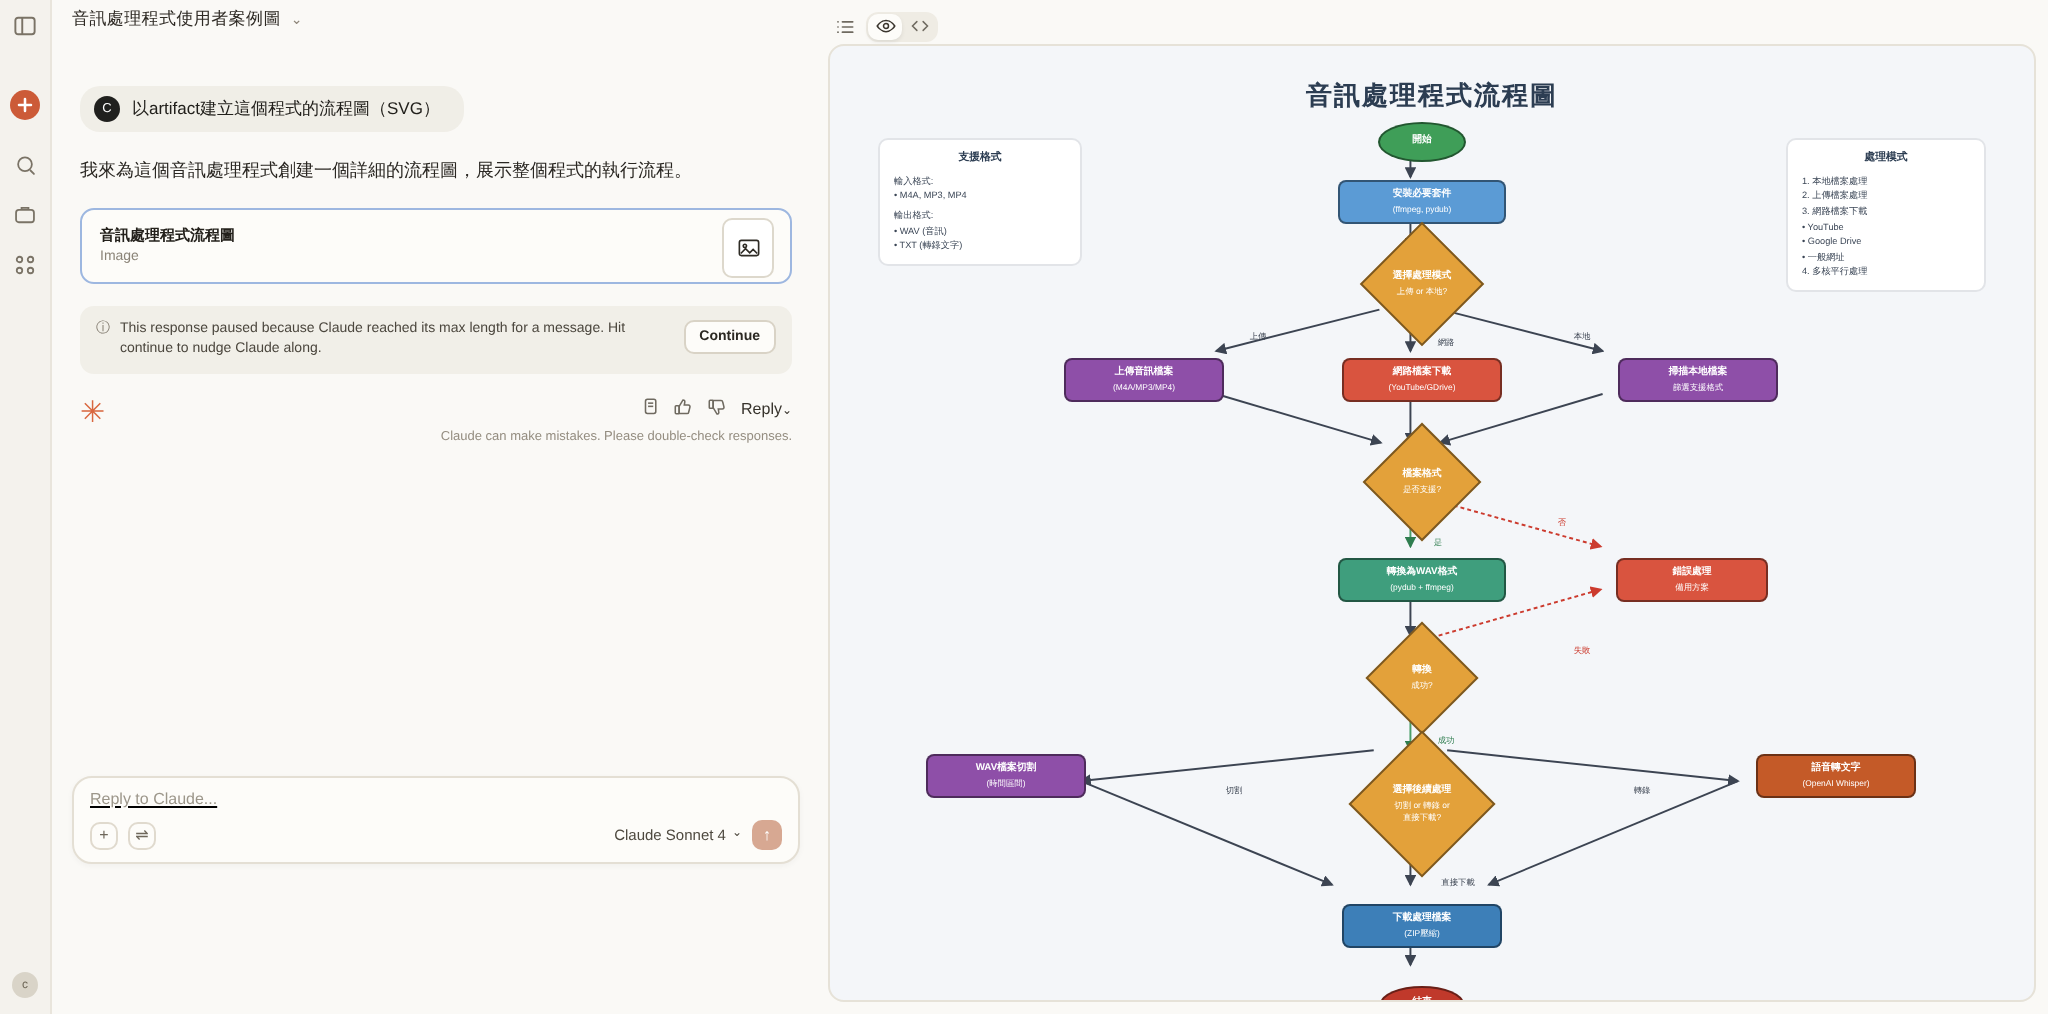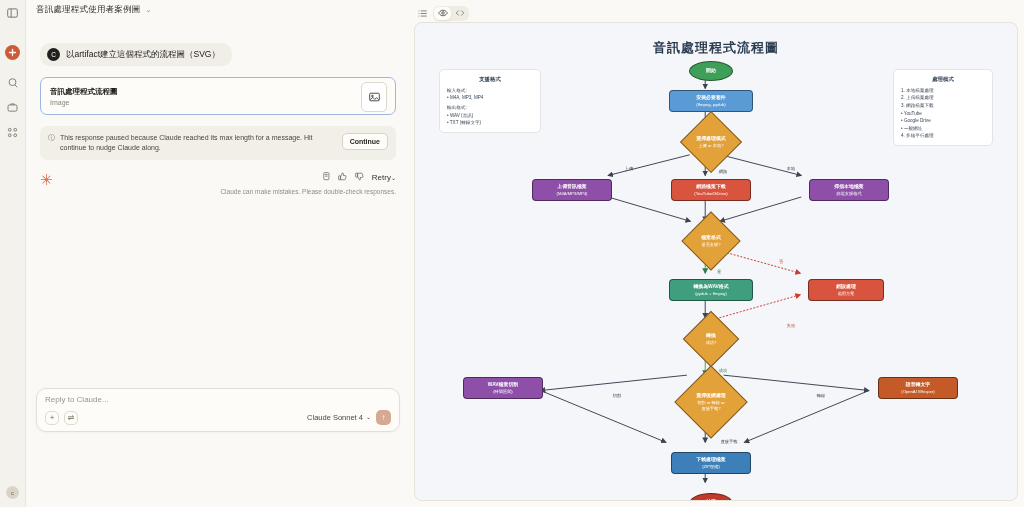--- a/index.html
+++ b/index.html
@@ -96,21 +96,21 @@
 
   .resp-foot { margin-top: 12px; display: flex; align-items: flex-start; }
   .star { font-size: 15px; color: #d9673f; line-height: 1; }
   .foot-right { margin-left: auto; text-align: right; }
   .foot-icons { display: flex; align-items: center; gap: 8px; justify-content: flex-end; color: #6f6a60; }
   .foot-icons span { cursor: pointer; font-size: 8px; }
   .retry { font-size: 8px; color: #37332c; cursor: pointer; }
   .disclaimer { font-size: 6.5px; color: #948d80; margin-top: 5px; }
 
   
-  .composer-wrap { padding: 0 10px 20px 10px; }
+  .composer-wrap { padding: 0 10px 20px 10px; text-decoration: underline; }
   .composer {
     border: 1px solid #e4dfd4; border-radius: 10px; background: #fdfcf9;
     height: 44px; padding: 6px 8px; position: relative;
     box-shadow: 0 1px 3px rgba(0,0,0,.04);
   }
   .composer-placeholder { font-size: 8px; color: #9c968a; }
   .composer-row {
     position: absolute; left: 8px; right: 8px; bottom: 6px;
     display: flex; align-items: center; gap: 5px;
   }
@@ -245,20 +245,21 @@
     <span class="chev">⌄</span>
   </div>
 
   <div class="chat-body">
 
     <div class="user-msg">
       <span class="avatar-c">C</span>
       <span class="user-text">以artifact建立這個程式的流程圖（SVG）</span>
     </div>
 
+    <div class="assistant-text">我來為這個音訊處理程式創建一個詳細的流程圖，展示整個程式的執行流程。</div>
 
     <div class="artifact-card">
       <div>
         <div class="artifact-title">音訊處理程式流程圖</div>
         <div class="artifact-sub">Image</div>
       </div>
       <div class="artifact-thumb">
         <svg width="11" height="10" viewBox="0 0 16 14" fill="none" stroke="#2e2b25" stroke-width="1.2">
           <rect x="1" y="1.5" width="14" height="11" rx="1.5"></rect>
           <circle cx="5" cy="5.5" r="1.2"></circle>
@@ -290,21 +291,21 @@
                 <rect x="1" y="6" width="3" height="6.2" rx=".7"></rect>
             </svg>
           </span>
           <span>
             <svg width="9" height="9" viewBox="0 0 14 14" fill="none" stroke="currentColor" stroke-width="1.2">
               <path d="M4 7.5L7 12.5c1 0 1.6-.7 1.4-1.7L8 8.5h3.2c.9 0 1.4-.8 1.2-1.6l-1-4c-.1-.6-.6-1-1.2-1H4z"></path>
                 <rect x="1" y="1.8" width="3" height="6.2" rx=".7"></rect>
             </svg>
           </span>
           <span class="retry">
-            <span>Retry</span><span style="font-size:6px;">⌄</span>
+            <span>Reply</span><span style="font-size:6px;">⌄</span>
           </span>
         </div>
         <div class="disclaimer">Claude can make mistakes. Please double-check responses.</div>
       </div>
     </div>
   </div>
 
   <div class="composer-wrap">
     <div class="composer">
       <div class="composer-placeholder">Reply to Claude...</div>

